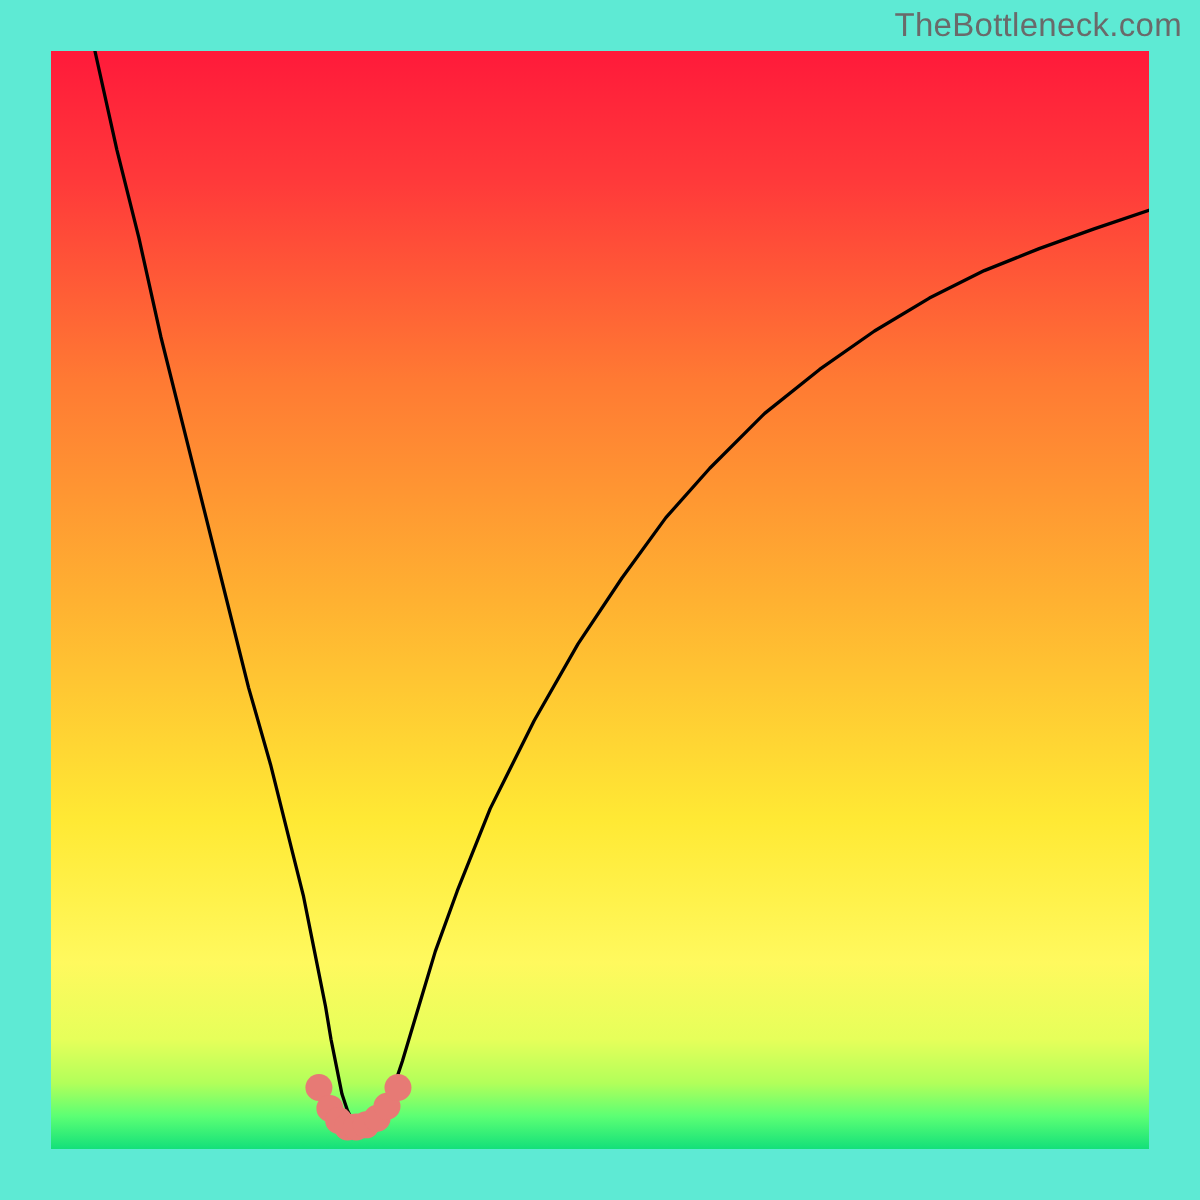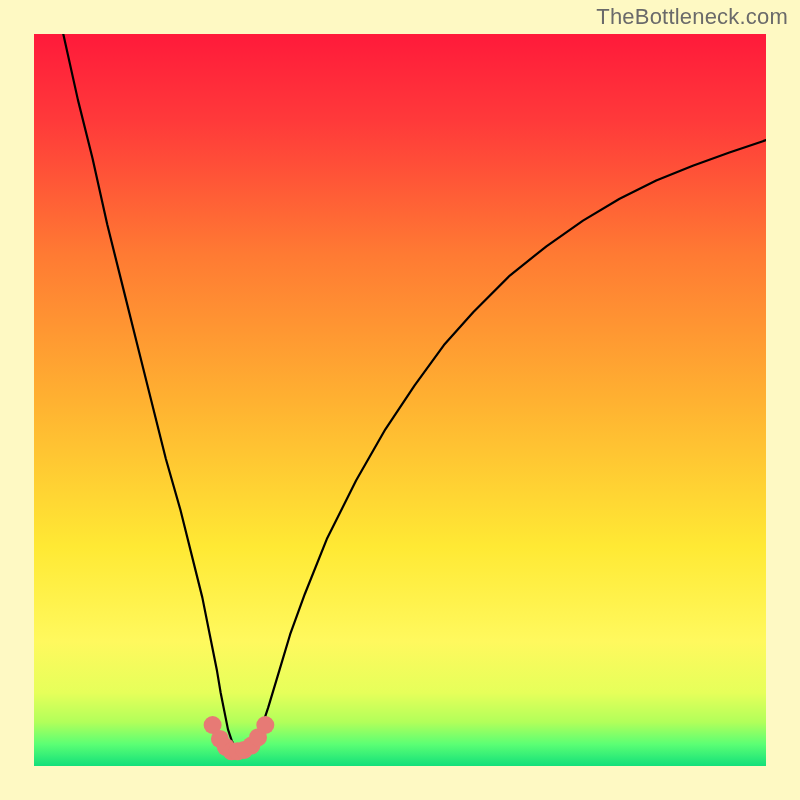--- a/index.html
+++ b/index.html
@@ -10,21 +10,21 @@
     overflow: hidden;
     background: #000;
     font-family: Arial, Helvetica, sans-serif;
   }
   .frame {
     position: absolute;
     left: 0;
     top: 0;
     width: 800px;
     height: 800px;
-    background: #fef9c3;
+    background: #5eead4;
   }
   .watermark {
     position: absolute;
     top: 4px;
     right: 12px;
     color: #6a6a6a;
     font-size: 22px;
     font-weight: 400;
     letter-spacing: 0.2px;
     z-index: 10;

